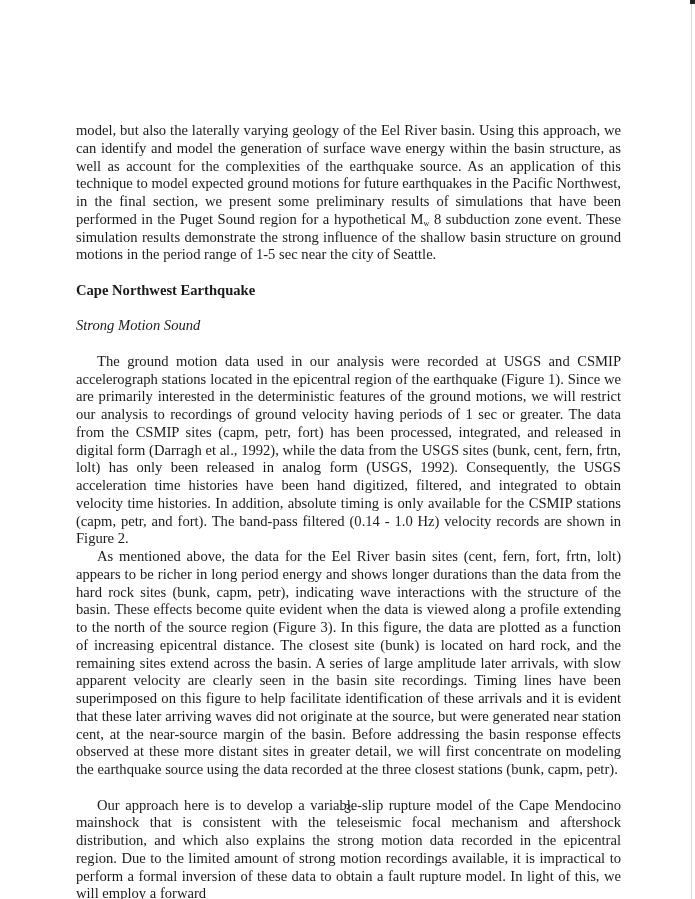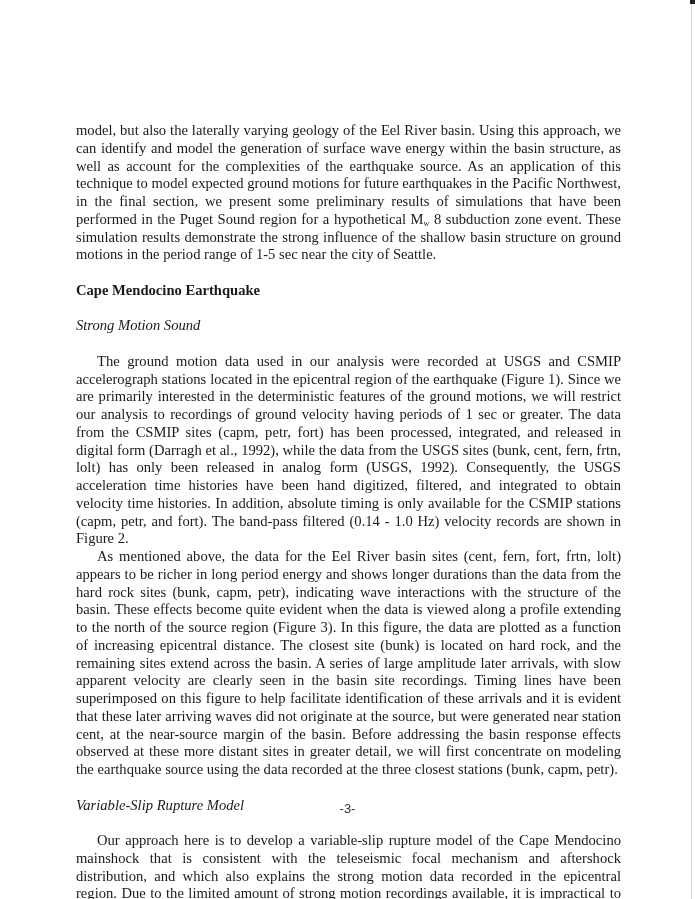--- a/index.html
+++ b/index.html
@@ -79,28 +79,27 @@
       background: #222;
     }
   </style>
 </head>
 <body>
 
 <div class="page">
 
   <p class="gap-after"><span>model, but also the laterally varying geology of the Eel River basin.  Using this approach, we can identify and model the generation of surface wave energy within the basin structure, as well as account for the complexities of the earthquake source.  As an application of this technique to model expected ground motions for future earthquakes in the Pacific Northwest, in the final section, we present some preliminary results of simulations that have been performed in the Puget Sound region for a hypothetical M</span><sub class="w">w</sub><span> 8 subduction zone event.  These simulation results demonstrate the strong influence of the shallow basin structure on ground motions in the period range of 1-5 sec near the city of Seattle.</span></p>
 
-  <h2>Cape Mendocino Earthquake</h2>
+  <h2>Cape Northwest Earthquake</h2>
 
   <h3>Strong Motion Sound</h3>
 
   <p class="indent">The ground motion data used in our analysis were recorded at USGS and CSMIP accelerograph stations located in the epicentral region of the earthquake (Figure 1).  Since we are primarily interested in the deterministic features of the ground motions, we will restrict our analysis to recordings of ground velocity having periods of 1 sec or greater.  The data from the CSMIP sites (capm, petr, fort) has been processed, integrated, and released in digital form (Darragh et al., 1992), while the data from the USGS sites (bunk, cent, fern, frtn, lolt) has only been released in analog form (USGS, 1992).  Consequently, the USGS acceleration time histories have been hand digitized, filtered, and integrated to obtain velocity time histories.  In addition, absolute timing is only available for the CSMIP stations (capm, petr, and fort).  The band-pass filtered (0.14 - 1.0 Hz) velocity records are shown in Figure 2.</p>
   <p class="indent gap-after">As mentioned above, the data for the Eel River basin sites (cent, fern, fort, frtn, lolt) appears to be richer in long period energy and shows longer durations than the data from the hard rock sites (bunk, capm, petr), indicating wave interactions with the structure of the basin.  These effects become quite evident when the data is viewed along a profile extending to the north of the source region (Figure 3).  In this figure, the data are plotted as a function of increasing epicentral distance.  The closest site (bunk) is located on hard rock, and the remaining sites extend across the basin.  A series of large amplitude later arrivals, with slow apparent velocity are clearly seen in the basin site recordings.  Timing lines have been superimposed on this figure to help facilitate identification of these arrivals and it is evident that these later arriving waves did not originate at the source, but were generated near station cent, at the near-source margin of the basin.  Before addressing the basin response effects observed at these more distant sites in greater detail, we will first concentrate on modeling the earthquake source using the data recorded at the three closest stations (bunk, capm, petr).</p>
 
-  <h3>Variable-Slip Rupture Model</h3>
 
   <p class="indent">Our approach here is to develop a variable-slip rupture model of the Cape Mendocino mainshock that is consistent with the teleseismic focal mechanism and aftershock distribution, and which also explains the strong motion data recorded in the epicentral region.  Due to the limited amount of strong motion recordings available, it is impractical to perform a formal inversion of these data to obtain a fault rupture model.  In light of this, we will employ a forward</p>
 
 </div>
 
 <div class="page-number">-3-</div>
 
 <div class="edge-line"></div>
 <div class="edge-mark"></div>
 

